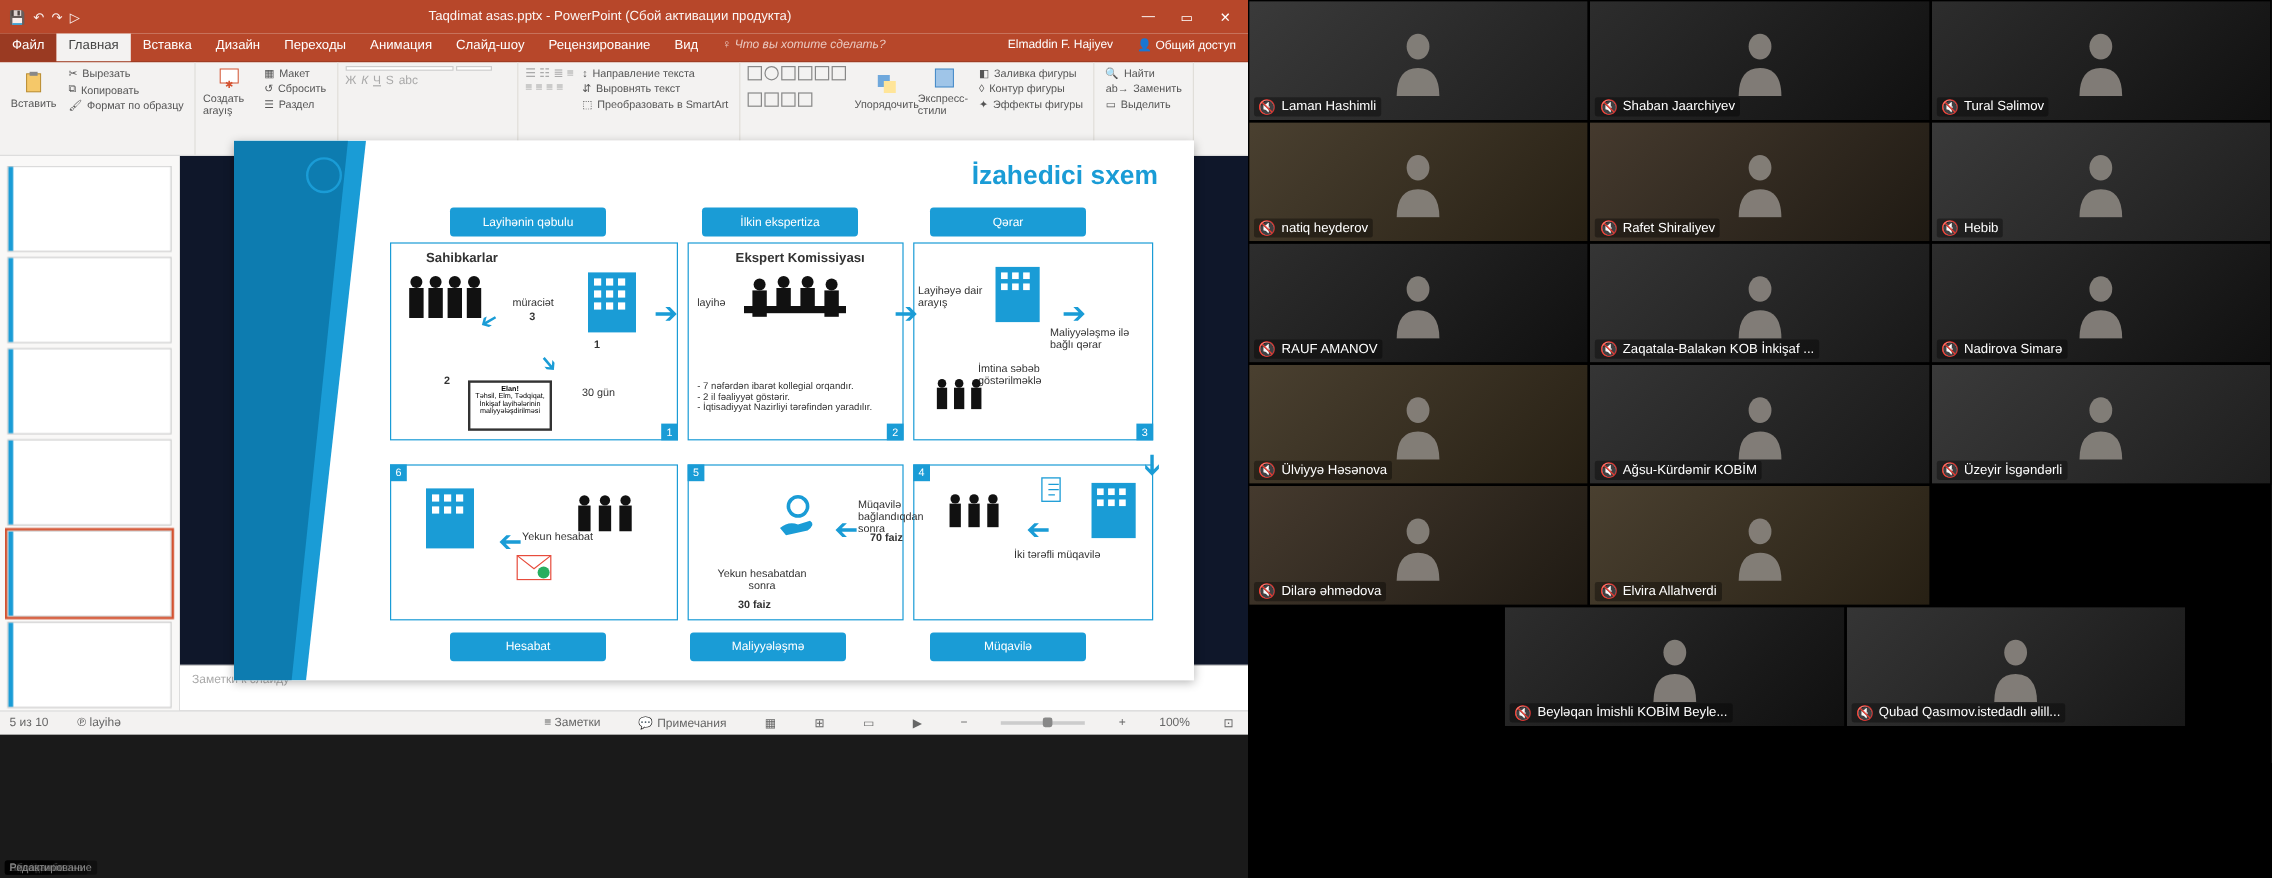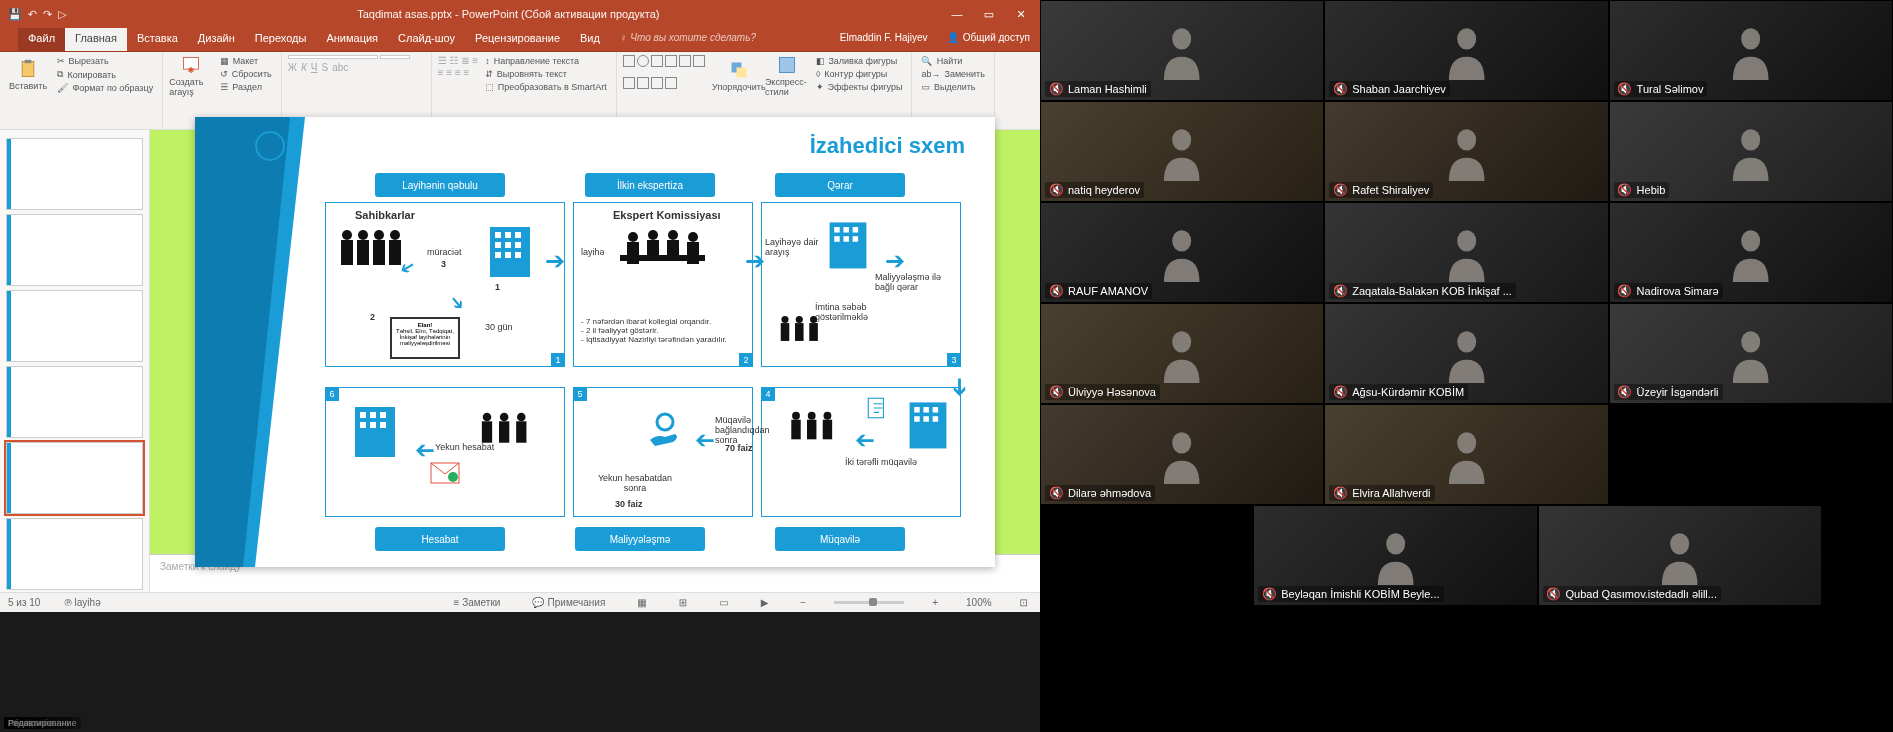--- a/index.html
+++ b/index.html
@@ -7,41 +7,41 @@
 
 
 .ppt { width: 1040px; height: 612px; background: #fff; display: flex; flex-direction: column; }
 .titlebar { height: 28px; background: #B7472A; display: flex; align-items: center; color: #fff; font-size: 11px; }
 .qat { display: flex; gap: 6px; padding: 0 8px; align-items: center; }
 .qat span { opacity: .9; }
 .titlebar-title { flex: 1; text-align: center; opacity: .95; }
 .winbtns { display: flex; gap: 2px; padding-right: 4px; }
 .winbtn { width: 30px; height: 24px; display: flex; align-items: center; justify-content: center; cursor: pointer; }
 
-.tabs { height: 24px; background: #B7472A; display: flex; font-size: 11px; color: #fff; border-bottom: 1px solid #9a3a22; padding-left: 18px; }
+.tabs { height: 24px; background: #B7472A; display: flex; font-size: 11px; color: #fff; border-bottom: 1px solid #9a3a22; }
 .ftab { padding: 4px 10px; cursor: pointer; }
 .ftab.file { background: #9a3a22; }
 .ftab.active { background: #f3f2f1; color: #444; }
 .tabs .spacer { flex: 1; }
 .tell { color: #fff; opacity: .7; padding: 4px 10px; font-style: italic; font-size: 10px; }
 .user { padding: 4px 10px; font-size: 10px; }
 .share { padding: 4px 10px; font-size: 10px; cursor: pointer; }
 
 .ribbon { height: 78px; background: #f3f2f1; display: flex; font-size: 10px; color: #555; border-bottom: 1px solid #ddd; }
 .group { border-right: 1px solid #e0ded9; padding: 3px 6px; display: flex; flex-direction: column; justify-content: space-between; }
 .group .body { display: flex; gap: 4px; }
 .group .label { text-align: center; font-size: 9px; color: #888; margin-top: 2px; }
 .bigbtn { display: flex; flex-direction: column; align-items: center; justify-content: center; width: 44px; cursor: pointer; font-size: 9px; gap: 2px; }
 .bigbtn svg, .bigbtn .ic { width: 20px; height: 20px; }
 .col { display: flex; flex-direction: column; gap: 1px; }
 .smbtn { display: flex; align-items: center; gap: 4px; padding: 1px 3px; cursor: pointer; font-size: 9px; white-space: nowrap; }
 .shape-row { display: flex; gap: 2px; flex-wrap: wrap; width: 90px; }
 .shape-row span { width: 12px; height: 12px; border: 1px solid #888; display: inline-block; }
 
-.workspace { flex: 1; display: flex; background: #bef264; min-height: 0; }
+.workspace { flex: 1; display: flex; background: #0f172a; min-height: 0; }
 .thumbs { width: 150px; background: #f9f8f7; border-right: 1px solid #ddd; overflow-y: auto; padding: 4px; }
 .thumb { border: 1px solid #ccc; margin: 4px 2px; height: 72px; background: #fff; position: relative; cursor: pointer; font-size: 6px; padding: 3px; }
 .thumb.sel { outline: 2px solid #D35230; }
 .thumb .accent { position: absolute; left: 0; top: 0; width: 4px; height: 100%; background: #1a9cd6; }
 .slidearea { flex: 1; display: flex; flex-direction: column; }
 .canvas { flex: 1; display: flex; align-items: center; justify-content: center; padding: 10px; min-height: 0; }
 .slide { width: 800px; height: 450px; background: #fff; box-shadow: 0 2px 8px rgba(0,0,0,.3); position: relative; overflow: hidden; }
 .notes { height: 38px; border-top: 1px solid #ccc; background: #fff; padding: 6px 10px; font-size: 10px; color: #aaa; }
 
 

